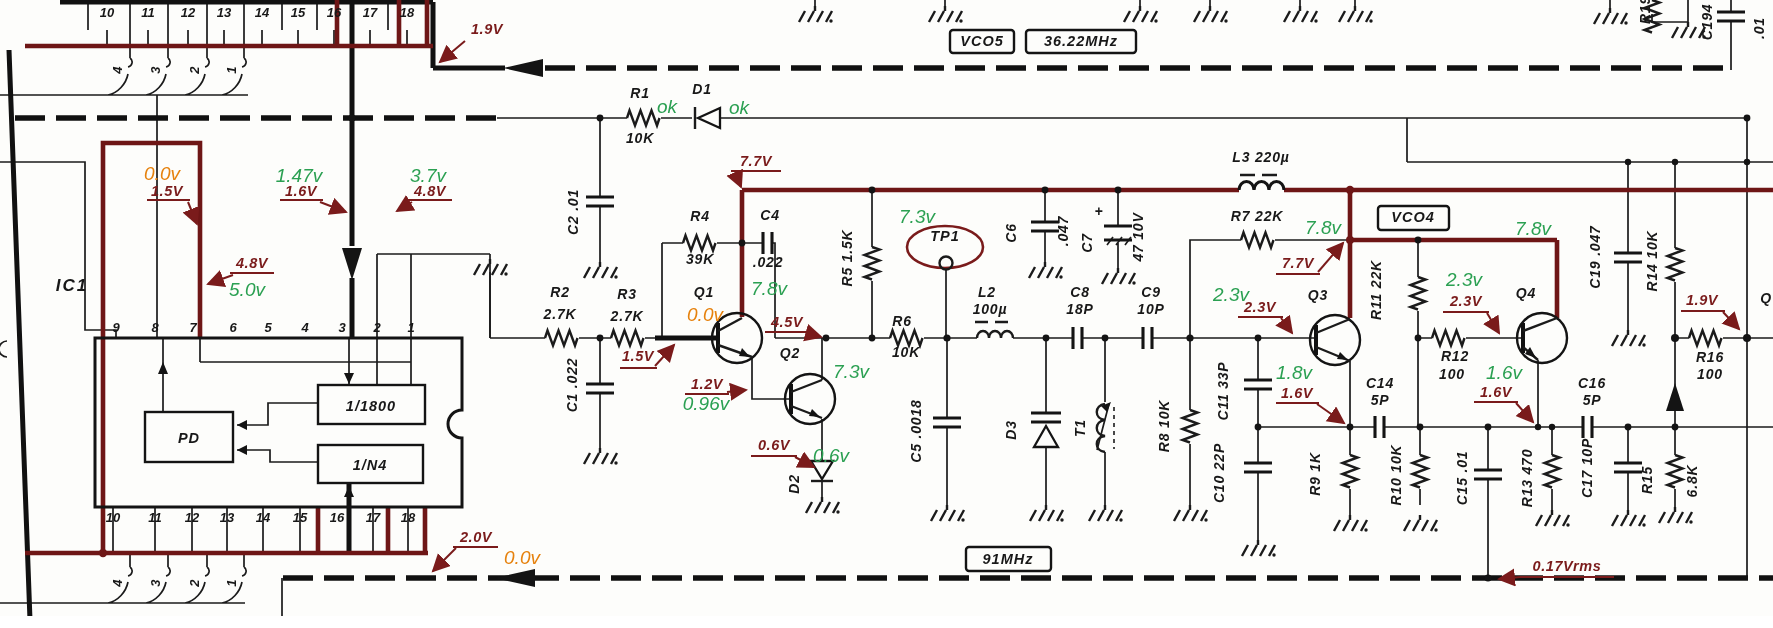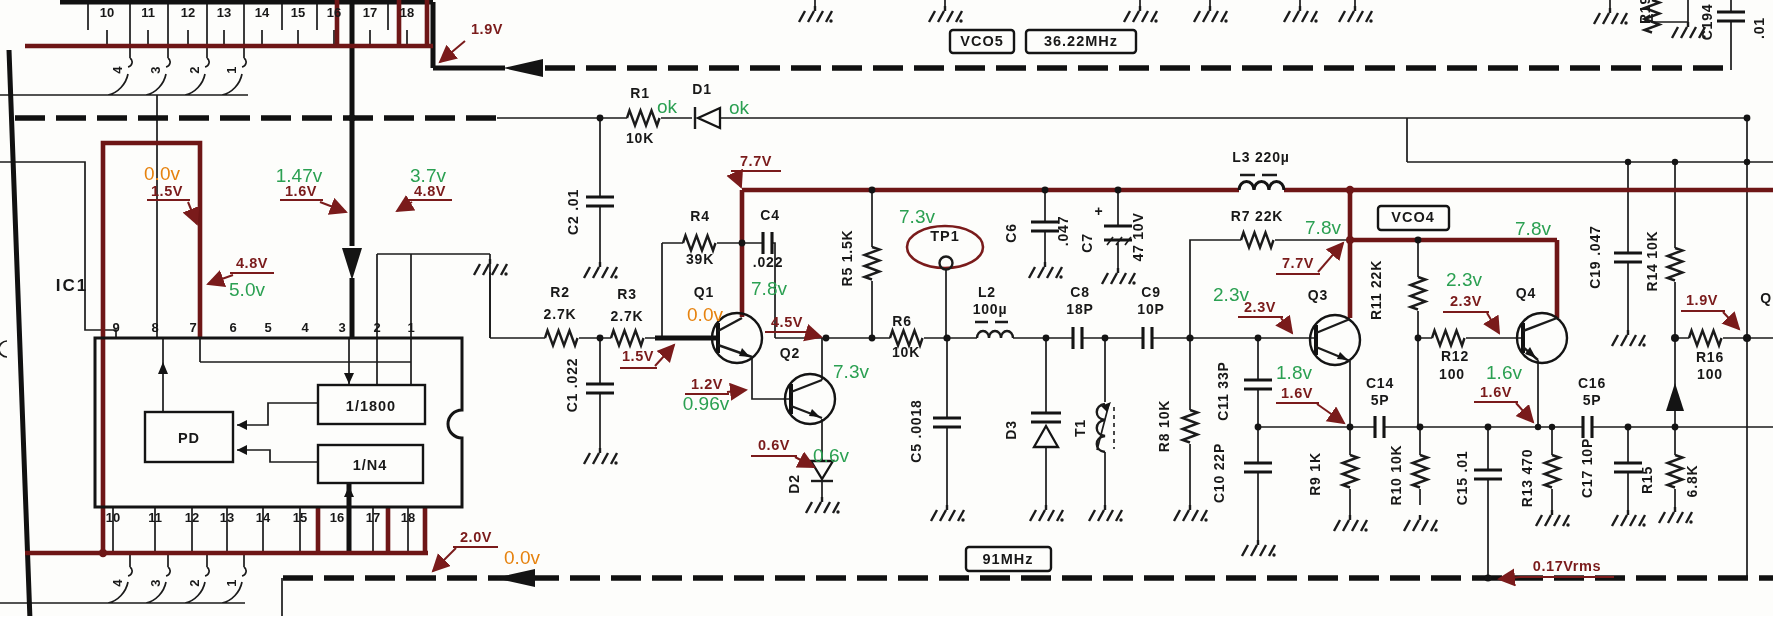--- a/index.html
+++ b/index.html
@@ -1,16 +1,16 @@
 <!DOCTYPE html>
 <html><head>
 <meta charset="utf-8">
 <style>
   html,body{margin:0;padding:0;background:#ffffff;}
-  #stage{position:relative;width:1773px;height:616px;background:#fdfdfb;overflow:hidden;}
+  #stage{position:relative;width:1773px;height:616px;background:#fdfdfb;overflow:hidden;font-style:italic;}
   svg{display:block;}
   text{font-family:"Liberation Sans",sans-serif;fill:#181818;}
   .cl{font-size:14px;font-weight:bold;letter-spacing:.8px;text-anchor:middle;}
   .big{font-size:17px;letter-spacing:2px;}
   .pin{font-size:13px;font-weight:bold;text-anchor:middle;}
   .bx{font-size:14.5px;font-weight:bold;letter-spacing:1px;text-anchor:middle;}
   .mar{fill:#7a1b1b;font-size:14.5px;font-weight:bold;letter-spacing:.6px;text-anchor:middle;}
   .grn{fill:#2ba052;font-size:19px;text-anchor:middle;}
   .org{fill:#e6820e;font-size:19px;text-anchor:middle;}
   .w1{stroke:#1b1b1b;stroke-width:1.7;fill:none;}

